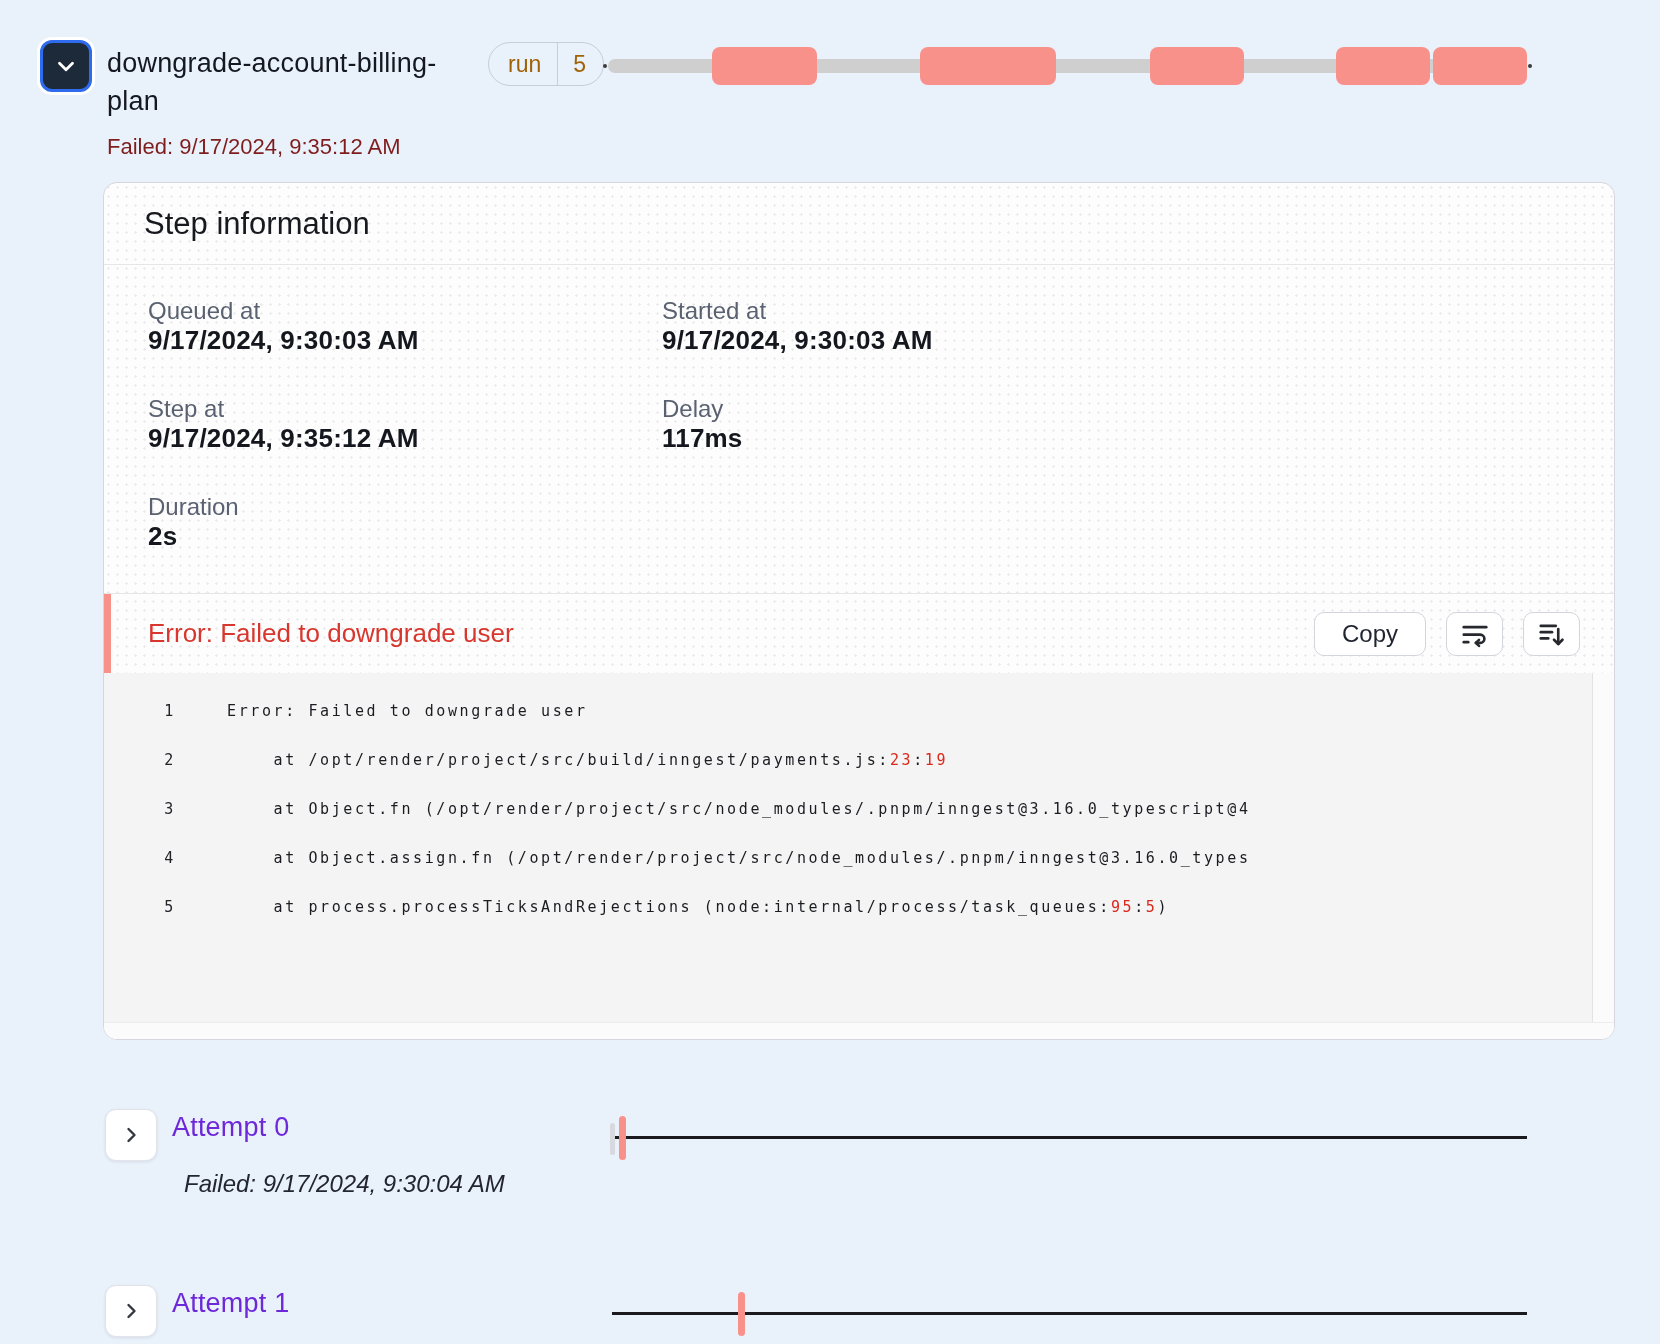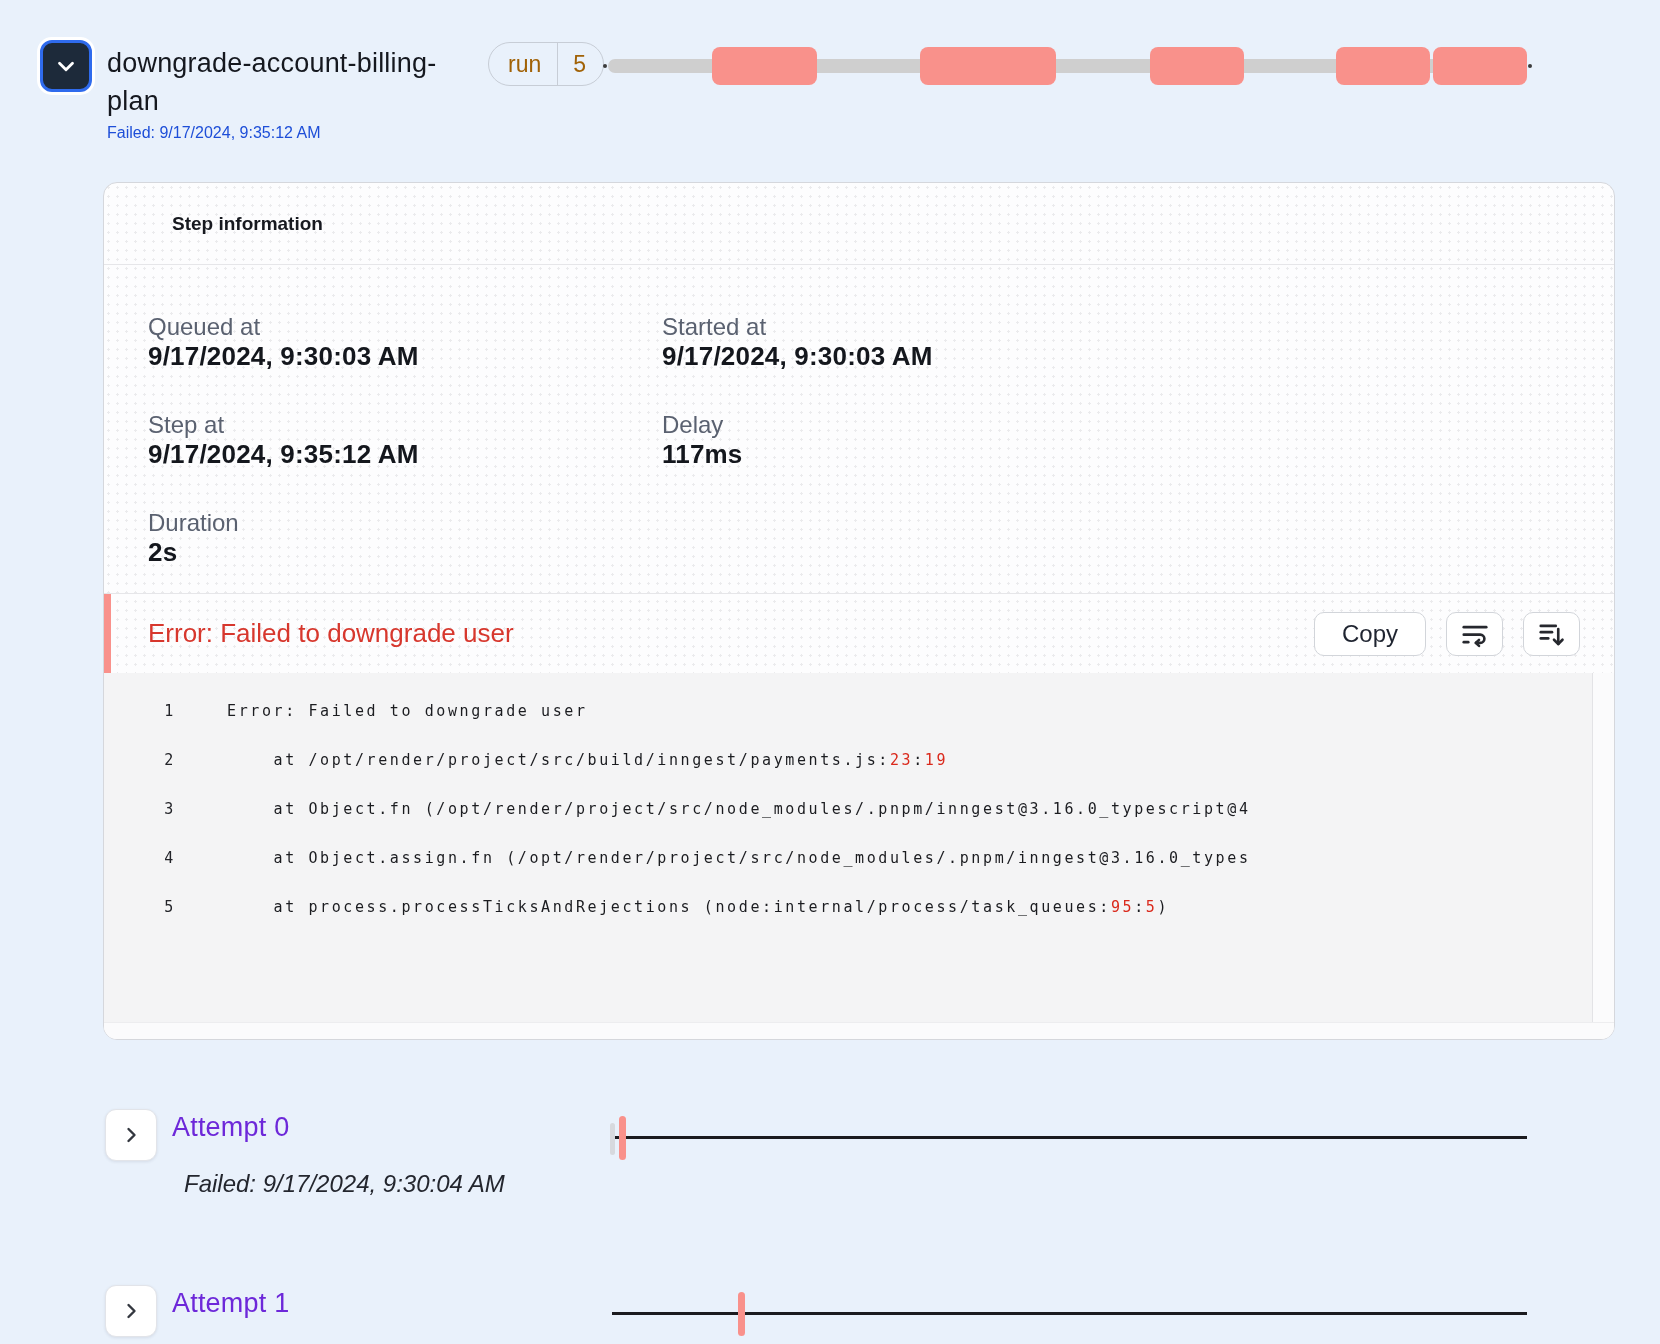--- a/index.html
+++ b/index.html
@@ -20,21 +20,21 @@
     border-radius:12px;
     box-shadow:0 0 0 3px #ffffff;
     display:flex; align-items:center; justify-content:center;
     cursor:pointer;
   }
   .title-block { position:absolute; left:107px; top:44px; width:334px; }
   .step-title {
     font-size:27px; line-height:38px; font-weight:500; color:#15181F;
     letter-spacing:.2px;
   }
-  .step-status { margin-top:4px; font-size:16px; color:#1d4ed8; }
+  .step-status { margin-top:14px; font-size:22px; color:#7f1d1d; }
 
   .run-pill {
     position:absolute; left:488px; top:42px; height:44px;
     display:flex; align-items:stretch;
     border:1px solid #C7CDD6; border-radius:22px;
     color:#a16207; font-size:23px; cursor:pointer; background:transparent;
   }
   .run-pill .cell { display:flex; align-items:center; }
   .run-pill .cell.kind { padding:0 16px 0 19px; }
   .run-pill .cell.count { padding:0 17px 0 15px; border-left:1px solid #C7CDD6; }
@@ -57,29 +57,29 @@
   
   .card {
     position:absolute; left:103px; top:182px; width:1512px; height:858px;
     background-color:#FDFDFE;
     background-image:radial-gradient(#EBEBED 1px, transparent 1.2px);
     background-size:9px 9px;
     border:1px solid #D5D7DC; border-radius:14px;
     overflow:hidden;
   }
   .card-header {
-    height:82px; display:flex; align-items:center; padding-left:68px;
+    height:82px; display:flex; align-items:center; padding-left:40px;
     border-bottom:1px solid #E6E6E9;
-    font-size:19px; color:#17191F; font-weight:700;
+    font-size:31px; color:#17191F; font-weight:400;
   }
   .fields {
     position:relative; height:328px; padding:32px 44px 0 44px;
   }
   .field { position:absolute; width:470px; }
-  .field .f-label { font-size:24px; color:#5A6170;margin-top:16px; }
+  .field .f-label { font-size:24px; color:#5A6170; }
   .field .f-value { font-size:26px; font-weight:700; color:#14171D; letter-spacing:.2px; }
   .field.r0c0 { left:44px;  top:32px; }
   .field.r0c1 { left:558px; top:32px; }
   .field.r1c0 { left:44px;  top:130px; }
   .field.r1c1 { left:558px; top:130px; }
   .field.r2c0 { left:44px;  top:228px; }
 
   .error-row {
     position:relative; height:80px; border-top:1px solid #E6E6E9;
     display:flex; align-items:center; padding:0 34px 0 44px; gap:20px;

